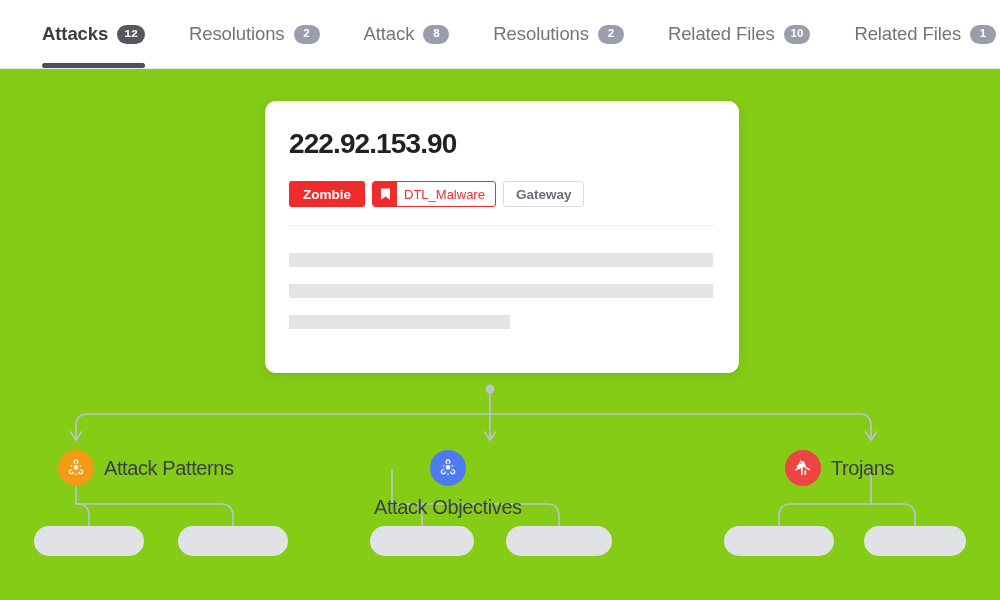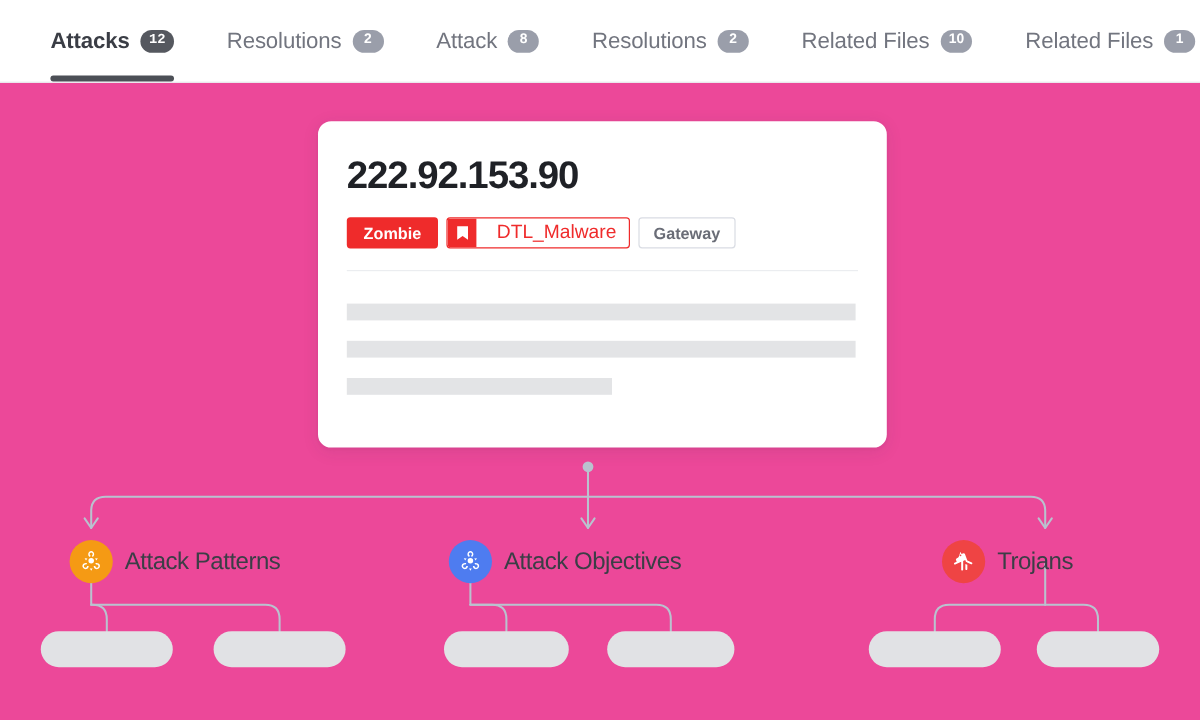--- a/index.html
+++ b/index.html
@@ -13,21 +13,21 @@
   body {
     font-family: "Liberation Sans", sans-serif;
     background: #f5f6f8;
     -webkit-font-smoothing: antialiased;
   }
 
   #app {
     position: relative;
     width: 1000px;
     height: 600px;
-    background: #ec4899;
+    background: #84cc16;
   }
 
   
   .tabbar {
     position: absolute;
     left: 0; top: 0;
     width: 1000px;
     height: 69px;
     background: #ffffff;
     border-bottom: 1px solid #e8eaee;
@@ -104,21 +104,21 @@
     height: 272px;
     background: #ffffff;
     border-radius: 11px;
     box-shadow: 0 3px 14px rgba(40,48,70,0.09), 0 1px 3px rgba(40,48,70,0.05);
   }
 
   .card-title {
     position: absolute;
     left: 24px;
     top: 27px;
-    font-size: 32px;
+    font-size: 28px;
     font-weight: bold;
     color: #1f2126;
     letter-spacing: -0.9px;
   }
 
   .badge-row {
     position: absolute;
     left: 24px;
     top: 80px;
     display: flex;
@@ -154,23 +154,23 @@
     display: inline-flex;
     align-items: center;
     justify-content: center;
     width: 24px;
     height: 100%;
     background: #ef2b2b;
     flex: 0 0 auto;
   }
 
   .badge-tagged .tag-text {
-    padding: 0 10px 0 17px;
+    padding: 0 10px 0 7px;
     font-weight: normal;
-    font-size: 16px;
+    font-size: 13px;
   }
 
   .badge-outline {
     border: 1.3px solid #d9dce3;
     background: #ffffff;
     color: #6a6d77;
     padding: 0 12px;
     font-weight: bold;
   }
 
@@ -334,21 +334,21 @@
               <path d="M8.6 9.1l-2.6-.2 1.3 2.2c.2-.8.7-1.5 1.3-2z"></path>
               <path d="M15.4 9.1c.6.5 1.1 1.2 1.3 2l1.3-2.2z"></path>
               <path d="M9.6 17.3c-.8-.4-1.4-1.1-1.8-1.9l-1.3 2.2z" opacity="0"></path>
             </g>
           </svg>
         </div>
         <div class="node-label">Attack Patterns</div>
       </div>
       <div class="pill" style="left: 34px; top: 526px; width: 110px;"></div>
       <div class="pill" style="left: 178px; top: 526px; width: 110px;"></div>
-      <div class="node" style="left: 374px; top: 450px;">
+      <div class="node" style="left: 374px; top: 450px; flex-direction: column;">
         <div class="node-icon" style="background: rgb(78, 124, 240);">
           <svg width="22" height="22" viewBox="0 0 24 24">
             <g fill="#ffffff">
               <circle cx="12" cy="11.3" r="2.5"></circle>
               <path d="M12 2.4c-1.5 0-2.7 1.3-2.7 2.9 0 1.1.6 2.1 1.5 2.5l.7-1.2c-.5-.3-.9-.8-.9-1.4 0-.8.6-1.5 1.4-1.5s1.4.7 1.4 1.5c0 .6-.3 1.1-.8 1.4l.7 1.2c.9-.5 1.4-1.4 1.4-2.5 0-1.6-1.2-2.9-2.7-2.9z"></path>
               <path d="M4.6 17.6c.8 1.3 2.5 1.7 3.8.9.9-.6 1.4-1.6 1.3-2.6l-1.4.1c0 .5-.3 1-.7 1.3-.7.4-1.6.2-2-.5-.4-.7-.2-1.6.5-2 .5-.3 1-.3 1.5-.1l.7-1.2c-1-.4-2.1-.3-3 .3-1.3.8-1.8 2.5-.7 3.8z"></path>
               <path d="M19.4 17.6c1.1-1.3.6-3-.7-3.8-.9-.6-2-.7-3-.3l.7 1.2c.5-.2 1-.2 1.5.1.7.4.9 1.3.5 2-.4.7-1.3.9-2 .5-.4-.3-.7-.8-.7-1.3l-1.4-.1c-.1 1 .4 2 1.3 2.6 1.3.8 3 .4 3.8-.9z"></path>
               <path d="M12 8.2c-.6 0-1.1.1-1.6.3l-3.1-.3c.4 1.1 1.3 2 2.4 2.4l.5-1.3c.5-.2 1.1-.3 1.8-.3.6 0 1.2.1 1.7.3l.5 1.3c1.1-.4 2-1.3 2.4-2.4l-3 .3c-.5-.2-1-.3-1.6-.3z" opacity="0"></path>
               <path d="M9.1 15.9c-.5-.6-.9-1.4-1-2.2l-1.4.1c.1.9.4 1.7.9 2.4z" opacity="0"></path>
               <path d="M12 20.3l1.3-2.3c-.4.1-.8.2-1.3.2s-.9-.1-1.3-.2z"></path>

